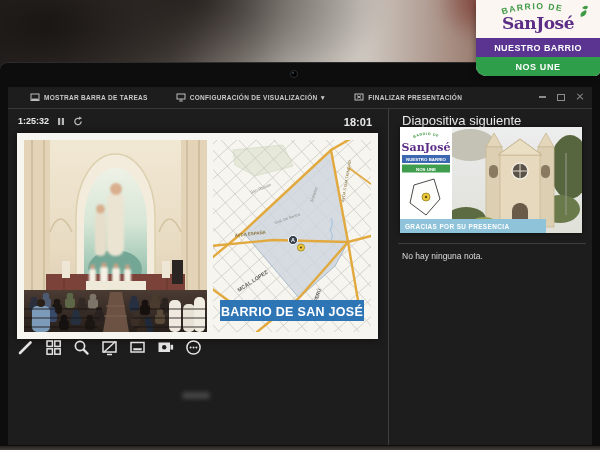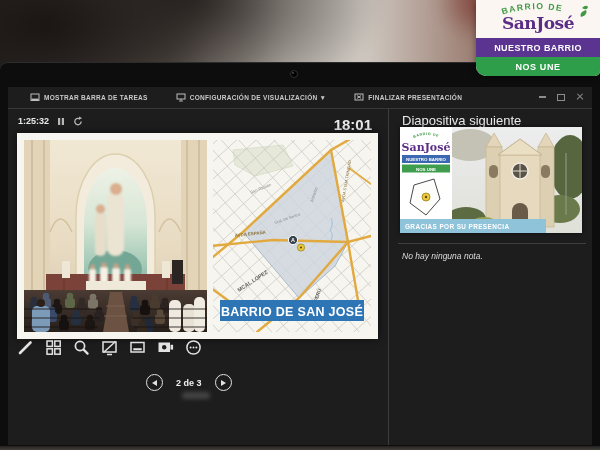--- a/index.html
+++ b/index.html
@@ -34,35 +34,35 @@
   .win-controls{position:absolute;right:8px;top:6px;display:flex;gap:11px;align-items:center;}
   .wc-min{width:7px;height:2px;background:#8d8d8d;}
   .wc-sq{width:6px;height:5px;border:1px solid #8d8d8d;}
   .wc-x{position:relative;width:8px;height:8px;}
   .wc-x:before,.wc-x:after{content:"";position:absolute;left:0;top:3.2px;width:8px;height:1.4px;background:#8d8d8d;}
   .wc-x:before{transform:rotate(45deg);} .wc-x:after{transform:rotate(-45deg);}
 
   
   .timer-row{position:absolute;left:10px;top:29px;display:flex;align-items:center;gap:8px;}
   .timer-elapsed{font-size:9px;font-weight:bold;color:#eaeaea;}
-  .clock{position:absolute;right:220px;top:29px;font-size:15px;font-weight:bold;color:#eaeaea;}
+  .clock{position:absolute;right:220px;top:29px;font-size:11px;font-weight:bold;color:#eaeaea;}
 
   
   .slide{position:absolute;left:9px;top:46px;width:361px;height:206px;background:#f7f5f0;
          box-shadow:0 0 8px rgba(0,0,0,.55);padding:7px;box-sizing:border-box;display:flex;gap:6px;}
   .slide svg{display:block;}
   .church-svg{filter:blur(.25px);}
 
   
   .v-divider{position:absolute;left:380px;top:22px;width:1px;height:336px;background:#3e3e3e;}
   .panel-header{position:absolute;left:394px;top:26px;font-size:13px;color:#ededed;}
   .thumb{position:absolute;left:392px;top:40px;width:182px;height:106px;background:#fff;
          box-shadow:0 0 5px rgba(0,0,0,.6);}
   .h-divider{position:absolute;left:390px;top:156px;width:188px;height:1px;background:#3e3e3e;}
-  .notes{position:absolute;left:394px;top:164px;font-size:8.5px;color:#dcdcdc;font-style:italic;}
+  .notes{position:absolute;left:394px;top:164px;font-size:8.5px;color:#dcdcdc;}
 
   
   .tools{position:absolute;left:8px;top:251px;display:flex;gap:9px;align-items:center;}
   .tool{width:19px;height:19px;display:flex;align-items:center;justify-content:center;}
   .nav{position:absolute;left:138px;top:287px;display:flex;align-items:center;gap:13px;}
   .nav-btn{width:17px;height:17px;border:1.5px solid #e2e2e2;border-radius:50%;
            display:flex;align-items:center;justify-content:center;box-sizing:border-box;}
   .tri-l{width:0;height:0;border-top:3.5px solid transparent;border-bottom:3.5px solid transparent;border-right:5px solid #e2e2e2;margin-right:1px;}
   .tri-r{width:0;height:0;border-top:3.5px solid transparent;border-bottom:3.5px solid transparent;border-left:5px solid #e2e2e2;margin-left:1px;}
   .nav-pos{font-size:9px;font-weight:bold;color:#f0f0f0;}
@@ -474,29 +474,20 @@
       <div class="tool">
         <svg width="17" height="17" viewBox="0 0 17 17">
           <circle cx="8.5" cy="8.5" r="6.6" fill="none" stroke="#e2e2e2" stroke-width="1.5"></circle>
           <circle cx="5.6" cy="8.5" r="1" fill="#e2e2e2"></circle>
             <circle cx="8.5" cy="8.5" r="1" fill="#e2e2e2"></circle>
             <circle cx="11.4" cy="8.5" r="1" fill="#e2e2e2"></circle>
         </svg>
       </div>
     </div>
 
-    <div class="nav">
-      <div class="nav-btn">
-          <span class="tri-l"></span>
-        </div>
-      <span class="nav-pos">2 de 3</span>
-      <div class="nav-btn">
-          <span class="tri-r"></span>
-        </div>
-    </div>
     <div class="nav-smudge"></div>
 
   </div>
   <div class="bottom-edge"></div>
 </div>
 
 <div class="logo-card">
   <div class="logo-white">
     <svg width="124" height="38" viewBox="0 0 124 38">
       <path id="arcP" d="M20,17 Q62,1 104,17" fill="none"></path>

